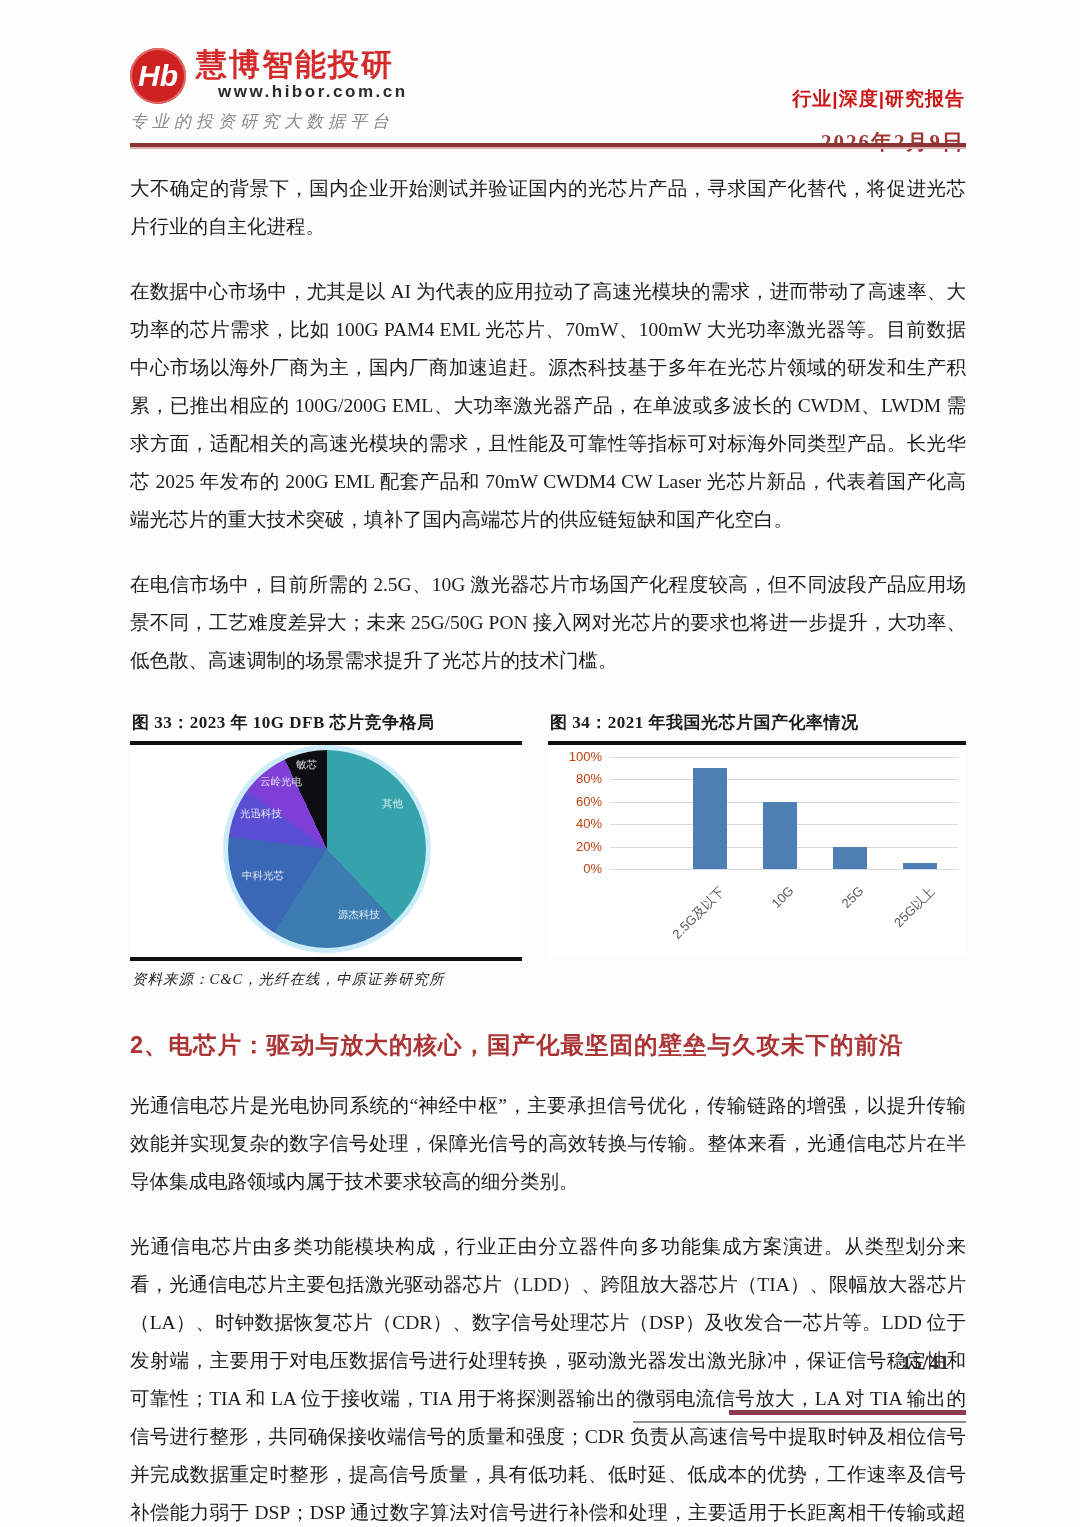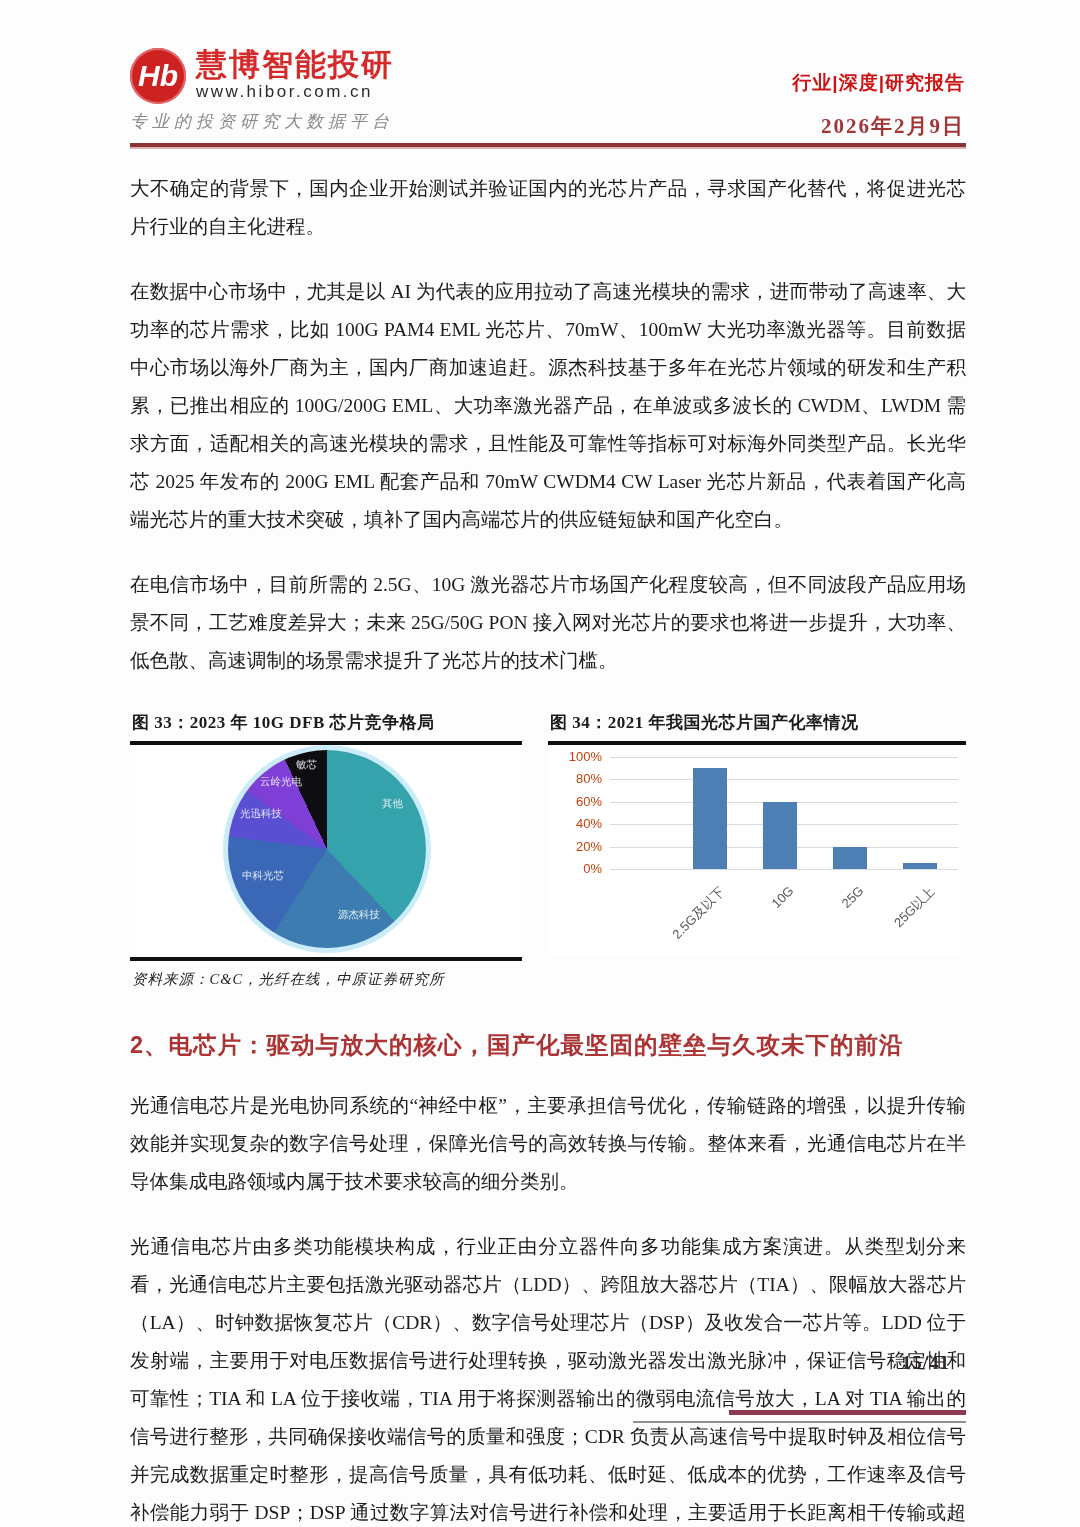--- a/index.html
+++ b/index.html
@@ -14,25 +14,25 @@
   .logo-row{display:flex; align-items:center;}
   .logo-circle{
     width:56px; height:56px; border-radius:50%; background:#ce2222;
     color:#fff; display:flex; align-items:center; justify-content:center;
     font-family:"Liberation Sans",sans-serif; font-weight:bold; font-style:italic;
     font-size:30px; box-shadow:inset 0 0 0 2px #e46a6a;
   }
   .logo-texts{margin-left:10px;}
   .brand-name{font-family:"Liberation Sans",sans-serif; font-weight:900; font-size:31px;
     color:#d42a2a; letter-spacing:2px; line-height:32px;}
-  .brand-url{font-family:"Liberation Sans",sans-serif; font-weight:normal; font-size:17px;
-    color:#2b2b2b; letter-spacing:2.5px; line-height:22px;}
+  .brand-url{font-family:"Liberation Sans",sans-serif; font-weight:bold; font-size:17px;
+    color:#2b2b2b; letter-spacing:2.5px; line-height:22px;margin-left:22px;}
   .tagline{margin-top:6px; font-style:italic; font-size:17px; color:#8a8a8a; letter-spacing:5px;}
   .hdr-right{position:absolute; right:0; top:22px; text-align:right;}
-  .doc-type{font-family:"Liberation Sans",sans-serif; font-weight:bold; font-size:19px; color:#cc1414; letter-spacing:1px;}
+  .doc-type{font-family:"Liberation Sans",sans-serif; font-weight:bold; font-size:19px; color:#cc1414; letter-spacing:1px;margin-top:16px;}
   .doc-date{margin-top:16px; font-weight:bold; font-size:21px; color:#a03636; letter-spacing:2px;}
   .hdr-rule{position:absolute; left:130px; width:836px; top:143px; height:4px; background:#8c3434; border-bottom:2px solid #dfb3b3;}
 
   
   .content{position:absolute; left:130px; width:836px; top:170px;}
   .para{font-size:19.5px; line-height:38px; text-align:justify; margin:0 0 27px 0;}
   .section-heading{
     margin:36px 0 26px 0; font-family:"Liberation Sans",sans-serif;
     font-weight:bold; font-size:23.5px; color:#ab3333; letter-spacing:1px;
   }

